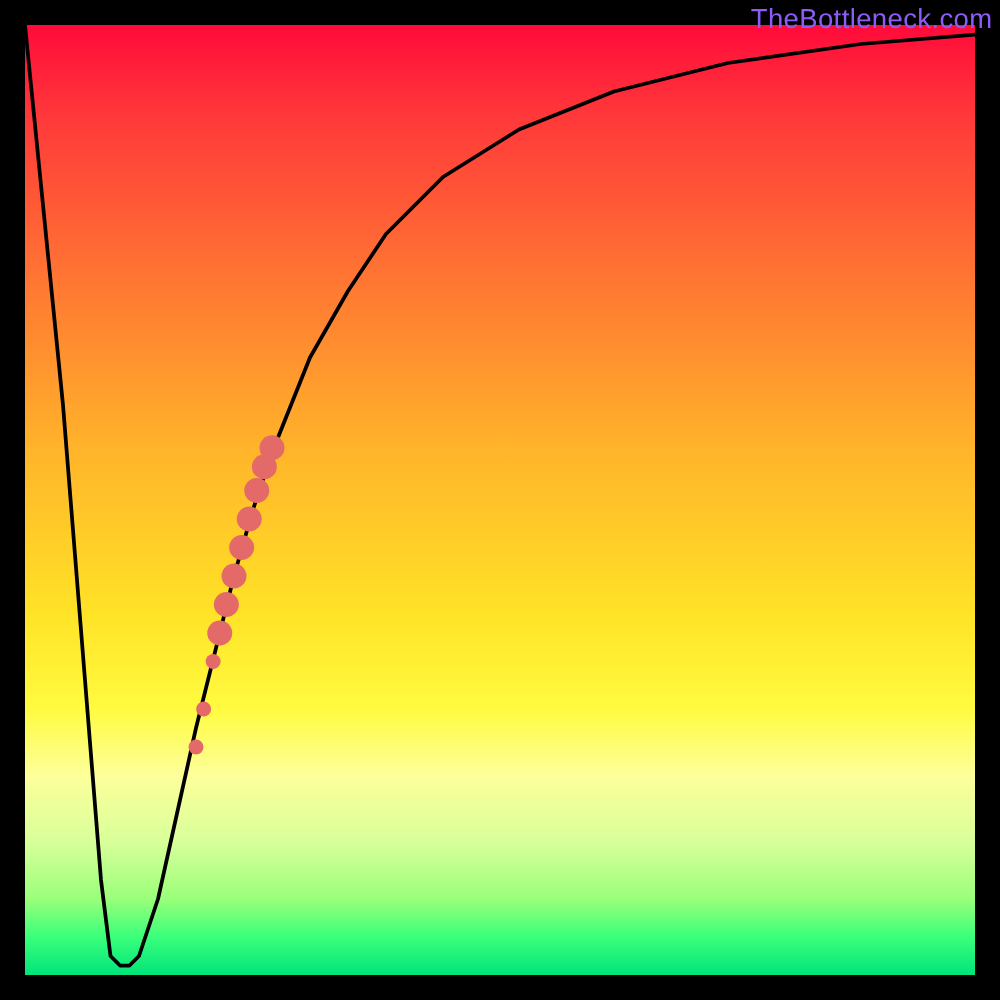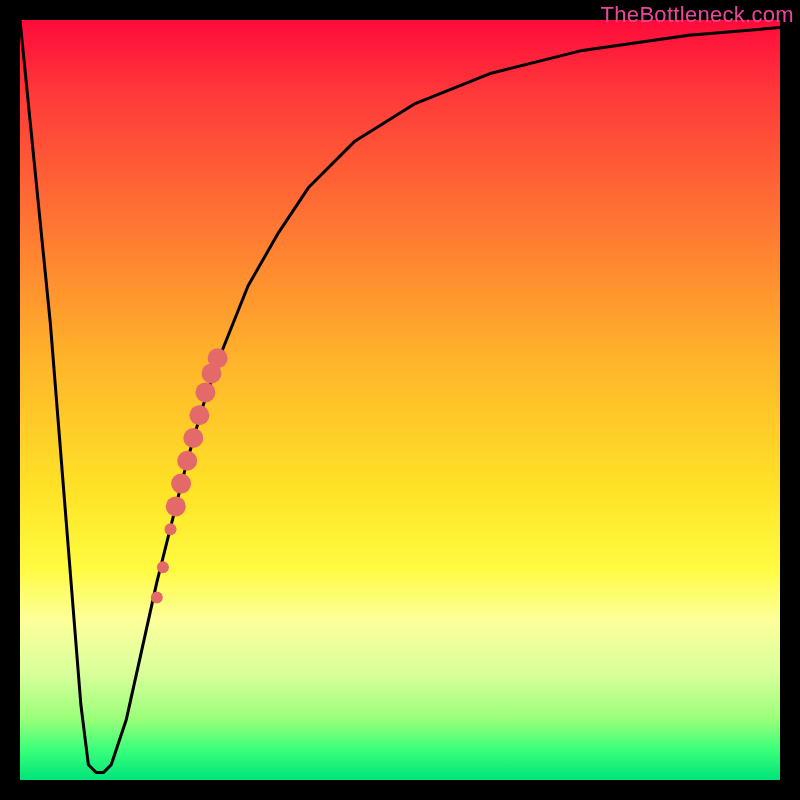--- a/index.html
+++ b/index.html
@@ -42,21 +42,21 @@
     top: 0;
     width: 760px;
     height: 760px;
   }
   .watermark {
     position: absolute;
     top: 2px;
     right: 6px;
     font-family: Arial, Helvetica, sans-serif;
     font-size: 22px;
-    color: #ec4899;
+    color: #8b5cf6;
     letter-spacing: 0.3px;
     user-select: none;
   }
 </style>
 </head>
 <body>
 <div class="frame">
   <div class="plot">
     <svg class="curve" viewBox="0 0 760 760">
         <path d="M0.0 0.0 L30.4 304.0 L60.8 684.0 L68.4 744.8 L76.0 752.4 L83.6 752.4 L91.2 744.8 L106.4 699.2 L121.6 630.8 L136.8 562.4 L152.0 501.6 L167.2 440.8 L182.4 387.6 L197.6 342.0 L212.8 304.0 L228.0 266.0 L258.4 212.8 L288.8 167.2 L334.4 121.6 L395.2 83.6 L471.2 53.2 L562.4 30.4 L668.8 15.2 L760.0 7.6" fill="none" stroke="#000000" stroke-width="3" stroke-linejoin="round" stroke-linecap="round"></path>

